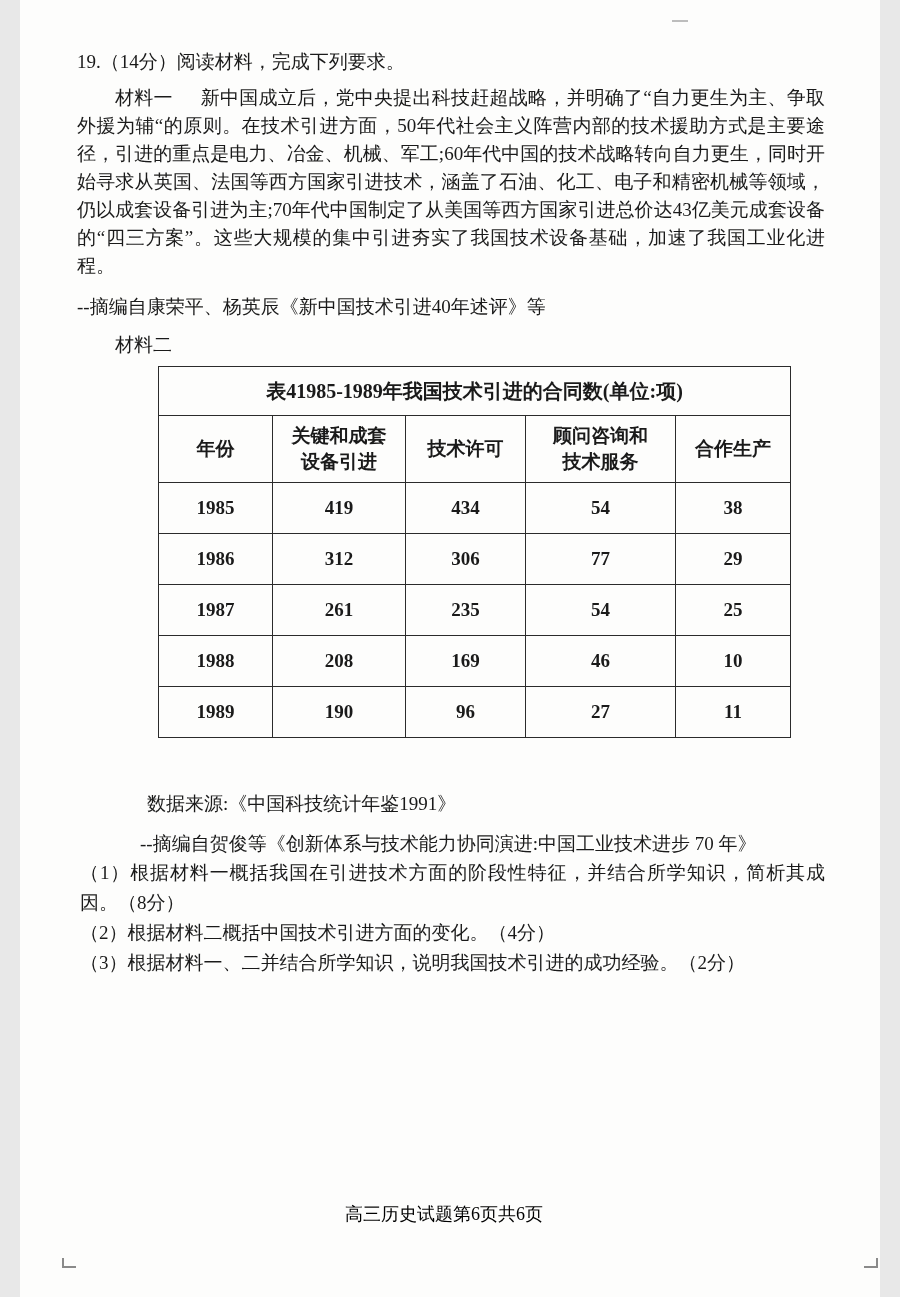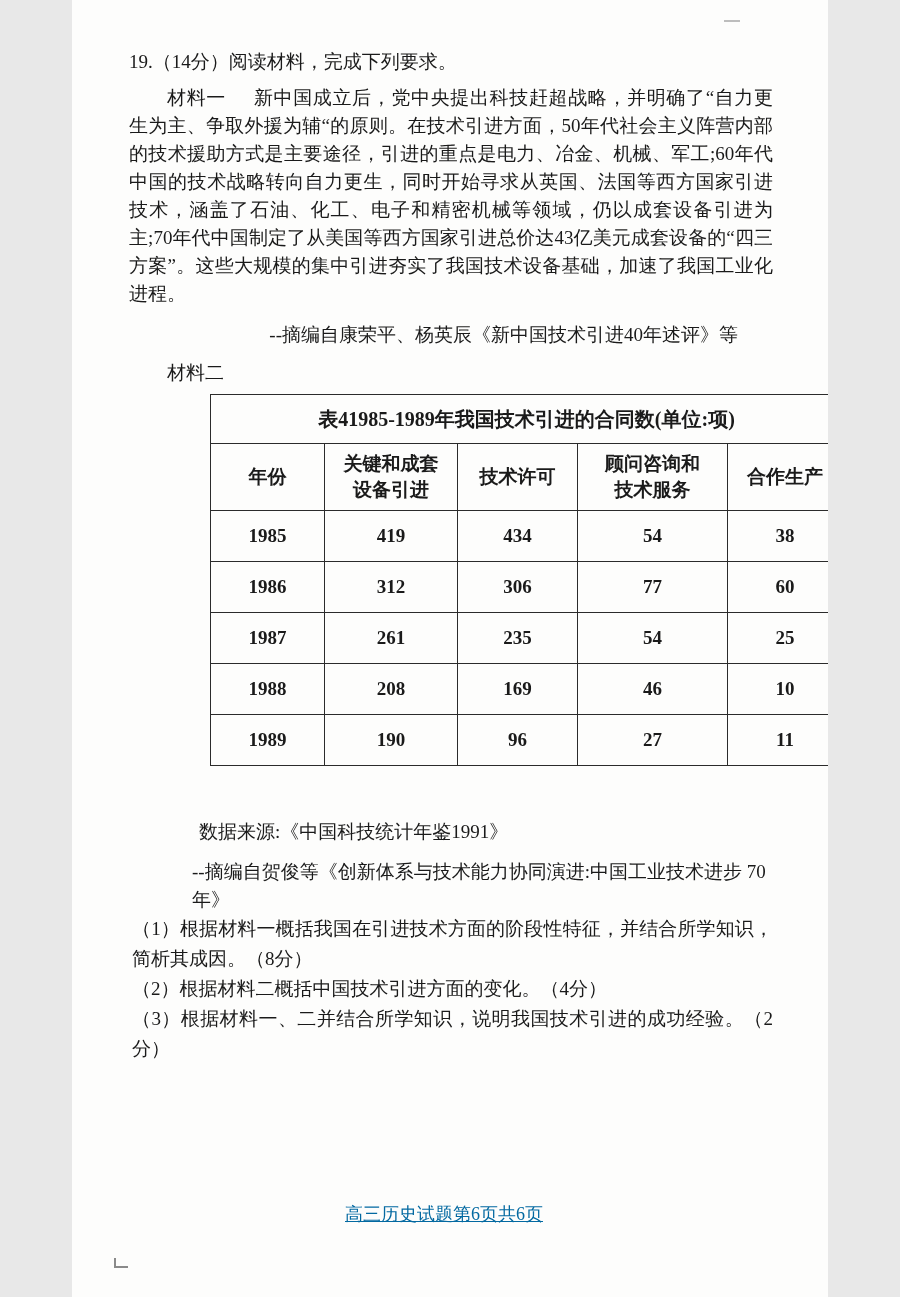--- a/index.html
+++ b/index.html
@@ -1,18 +1,18 @@
 <!DOCTYPE html>
 <html><head>
 <meta charset="utf-8">
 <style>
   html,body{margin:0;padding:0;background:#e8e8e8;}
   .page{
     position:relative;
-    width:756px;height:1297px;
+    width:860px;height:1297px;
     margin:0 auto;
     background:#fdfdfc;
     font-family:"Liberation Serif","DejaVu Serif",serif;
     color:#1a1a1a;
     overflow:hidden;
   }
   .content{
     position:absolute;
     left:57px;right:55px;top:48px;
   }
@@ -24,21 +24,20 @@
     margin-top:8px;
     font-size:19px;line-height:28px;
     text-align:justify;
     text-indent:38px;
     font-family:Liberation Serif, serif;
   }
   .mat-label{margin-right:28px;}
   .source1{
     margin-top:13px;
     font-size:19px;line-height:28px;
-    text-align:right;
     padding-right:35px;
   }
   .mat2-label{
     margin-top:10px;
     padding-left:38px;
     font-size:19px;line-height:28px;
   }
   .data-table{
     margin-top:7px;
     margin-left:81px;
@@ -79,22 +78,21 @@
   .subq{
     margin-left:3px;
     font-size:19px;line-height:30px;
     text-align:justify;
   }
   .footer{
     position:absolute;
     left:0;right:12px;top:1202px;
     text-align:center;
     font-size:18px;
-    color:#0369a1;
-    text-decoration:underline;
+    color:#000000;
   }
   
   .scan-dash-top{
     position:absolute;left:652px;top:20px;
     width:16px;height:2px;background:#bdbdbd;
   }
   .scan-mark{position:absolute;width:14px;height:10px;}
   .scan-mark span{position:absolute;background:#8a8a8a;}
   .scan-mark .h{left:0;bottom:0;width:14px;height:2px;}
   .scan-mark .v{width:2px;height:10px;bottom:0;}
@@ -146,21 +144,21 @@
           <td>419</td>
           <td>434</td>
           <td>54</td>
           <td>38</td>
         </tr>
         <tr class="drow">
           <td>1986</td>
           <td>312</td>
           <td>306</td>
           <td>77</td>
-          <td>60</td>
+          <td>29</td>
         </tr>
         <tr class="drow">
           <td>1987</td>
           <td>261</td>
           <td>235</td>
           <td>54</td>
           <td>25</td>
         </tr>
         <tr class="drow">
           <td>1988</td>

